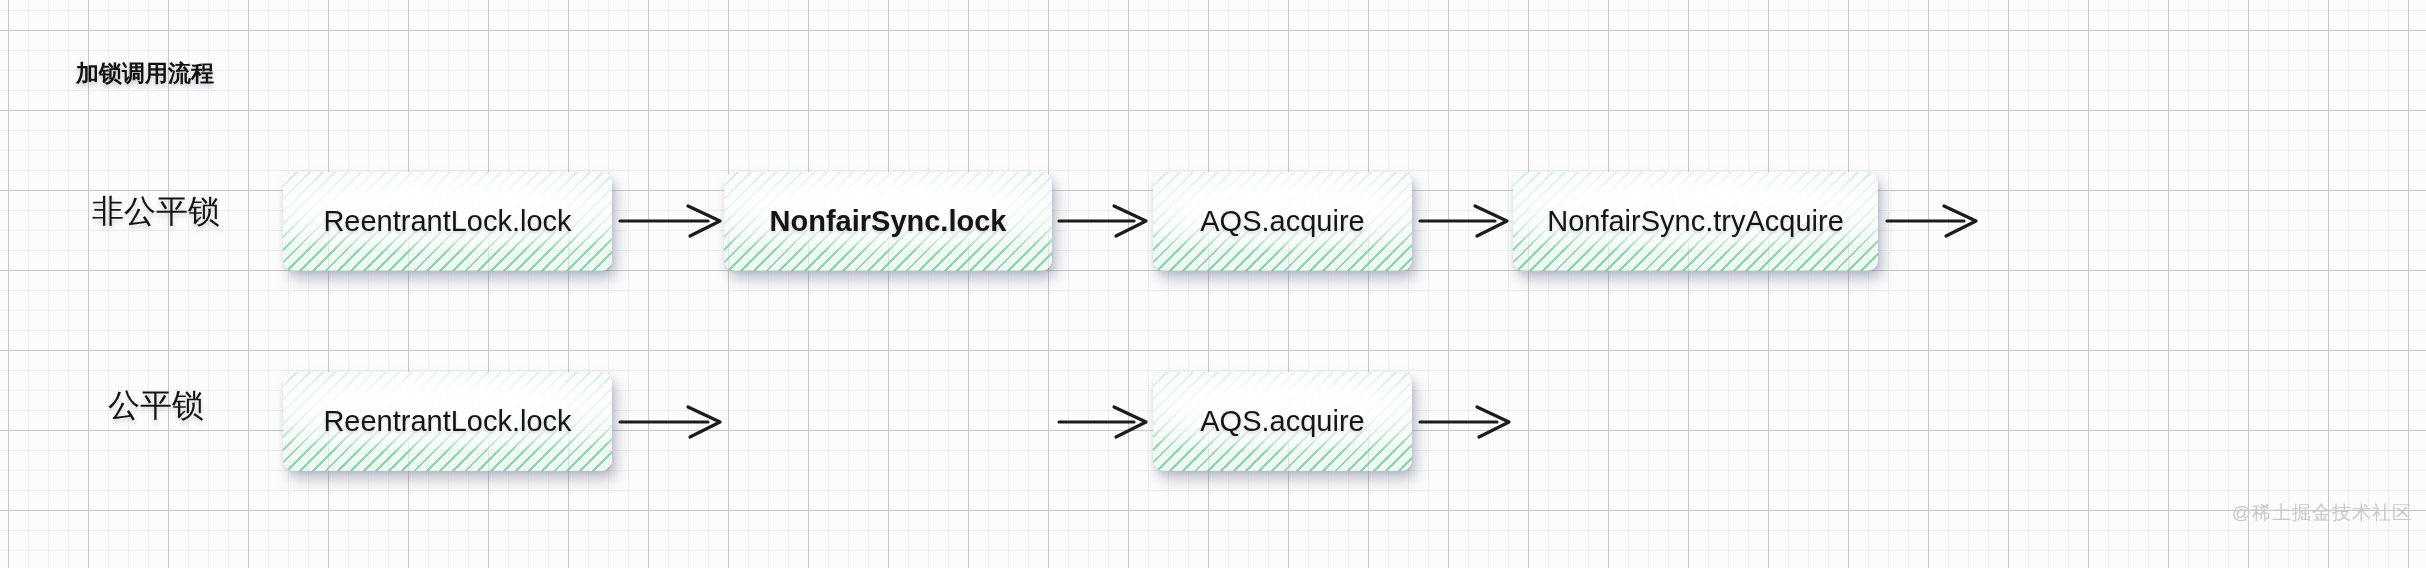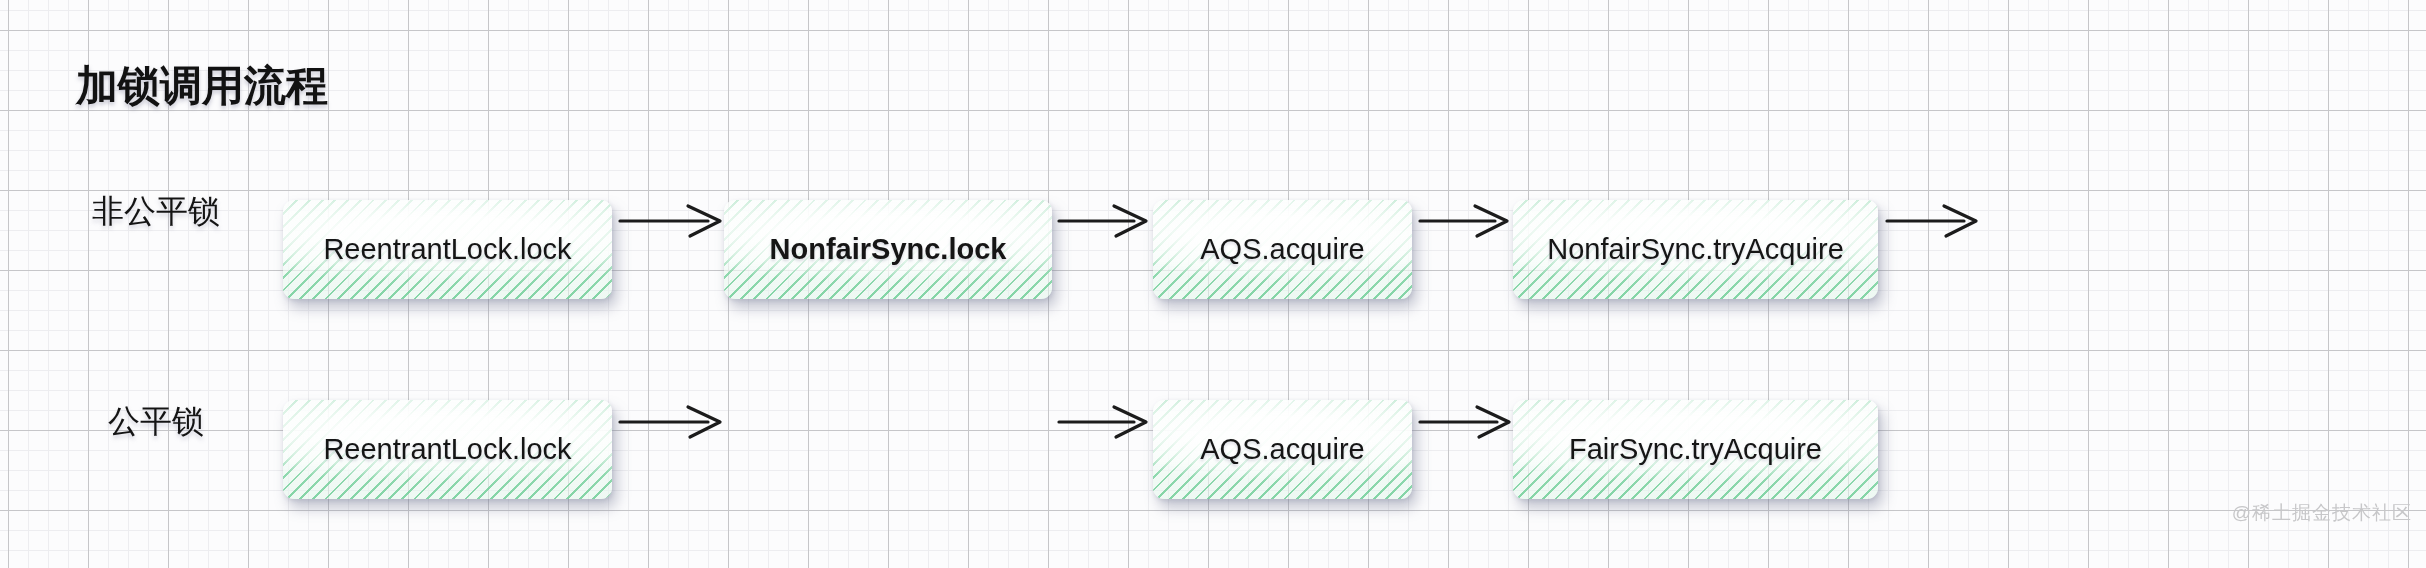--- a/index.html
+++ b/index.html
@@ -12,46 +12,45 @@
     background-image:
       linear-gradient(to right,#c6c6c9 1px,transparent 1px),
       linear-gradient(to bottom,#c6c6c9 1px,transparent 1px),
       linear-gradient(to right,#ededf0 1px,transparent 1px),
       linear-gradient(to bottom,#ededf0 1px,transparent 1px);
     background-size:80px 80px,80px 80px,20px 20px,20px 20px;
     background-position:8px 0,0 30px,8px 0,0 10px;
   }
   .title{
     position:absolute;left:76px;top:58px;
-    font-size:42px;font-weight:700;color:#121212;
+    font-size:23px;font-weight:700;color:#121212;
     text-shadow:0 3px 4px rgba(140,140,165,0.45);
     white-space:nowrap;
   }
   .row-label{
     position:absolute;left:56px;width:200px;
     display:flex;align-items:center;justify-content:center;
     font-size:32px;font-weight:500;color:#141414;
     text-shadow:0 3px 4px rgba(140,140,165,0.40);
     white-space:nowrap;
   }
   .rl1{top:172px;height:80px;}
-  .rl2{top:372px;height:100px;text-align:right;}
+  .rl2{top:356px;height:100px;text-align:right;}
   .node{
     position:absolute;height:99px;
     display:flex;align-items:center;justify-content:center;
     border-radius:11px;
     font-size:29px;color:#151515;white-space:nowrap;
     text-shadow:0 2px 3px rgba(145,145,170,0.35);
     background:
       radial-gradient(115% 62% at 50% 34%, rgba(255,255,255,0.95) 28%, rgba(255,255,255,0.55) 56%, rgba(255,255,255,0) 78%),
       linear-gradient(180deg, rgba(255,255,255,0.45) 0%, rgba(255,255,255,0.12) 70%, rgba(255,255,255,0) 100%),
       repeating-linear-gradient(135deg, rgba(104,203,146,0.80) 0px, rgba(104,203,146,0.80) 2px, rgba(255,255,255,0) 2px, rgba(255,255,255,0) 9px),
       linear-gradient(180deg, rgba(240,250,244,0.55), rgba(226,245,235,0.55));
     box-shadow:5px 9px 14px rgba(120,125,150,0.42), 1px 2px 4px rgba(120,125,150,0.22);
-    margin-top:28px;
   }
   .r1{top:172px;}
   .r2{top:372px;}
   .c1{left:283px;width:329px;}
   .c2{left:724px;width:328px;font-weight:bold;}
   .c3{left:1153px;width:259px;}
   .c4{left:1513px;width:365px;}
   .c5{left:1982px;width:382px;}
   .arrow{position:absolute;}
   .arrow line,.arrow polyline{
@@ -114,19 +113,16 @@
     <line x1="3" y1="22" x2="78" y2="22"></line>
     <polyline points="58,7 90,22 60,37"></polyline>
   </svg>
   <div class="node r2 c3">
     <span>AQS.acquire</span>
   </div>
   <svg class="arrow" style="left:1417px;top:400px" width="96" height="44">
     <line x1="3" y1="22" x2="80" y2="22"></line>
     <polyline points="60,7 92,22 62,37"></polyline>
   </svg>
-  <div class="node r2 c4">
-    <span>FairSync.tryAcquire</span>
-  </div>
 
   <div class="watermark">@稀土掘金技术社区</div>
 
 </div>
 
 </body></html>

